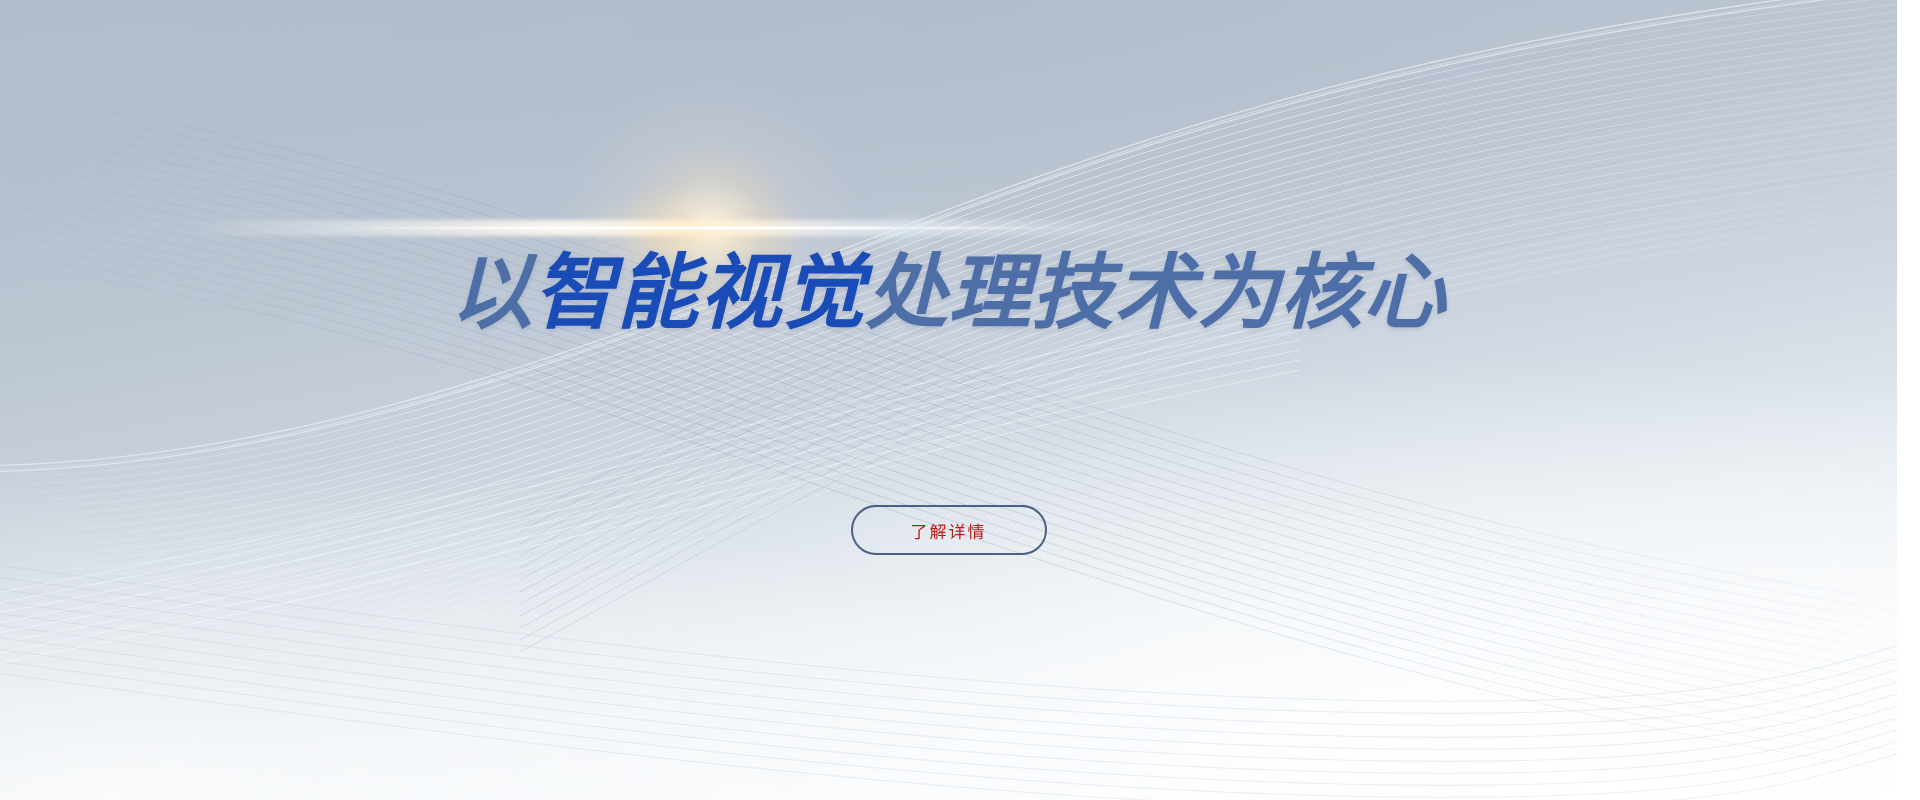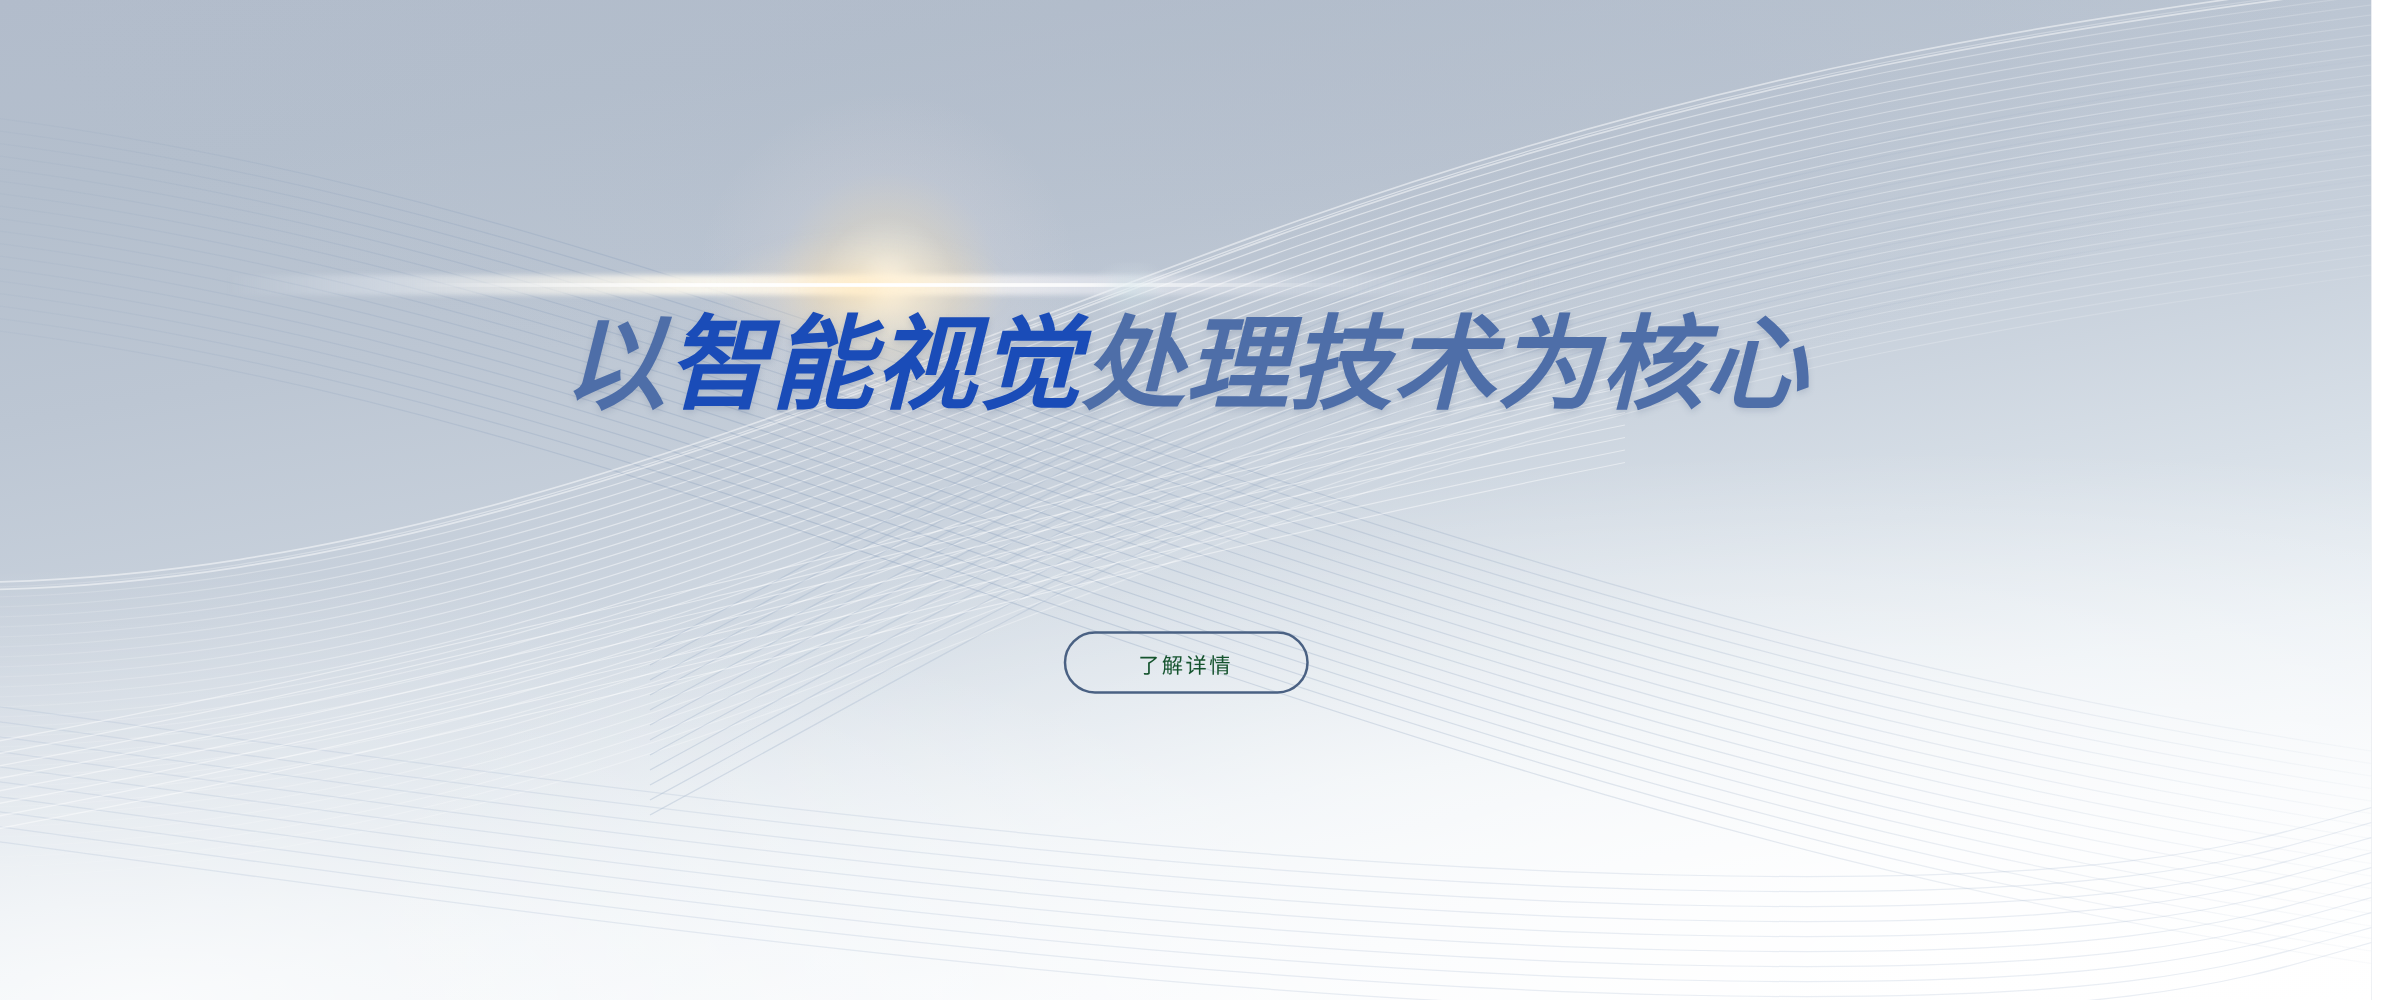--- a/index.html
+++ b/index.html
@@ -181,21 +181,21 @@
     transform: translateX(-50%);
     width: 196px;
     height: 50px;
     box-sizing: border-box;
     display: flex;
     align-items: center;
     justify-content: center;
     border: 2px solid #4a6183;
     border-radius: 26px;
     background: transparent;
-    color: #14532d;
+    color: #b91c1c;
     font-family: "DejaVu Sans", "Liberation Sans", sans-serif;
     font-size: 17px;
     letter-spacing: 2px;
     cursor: pointer;
     padding: 0;
   }
 </style>
 </head>
 <body>
 

